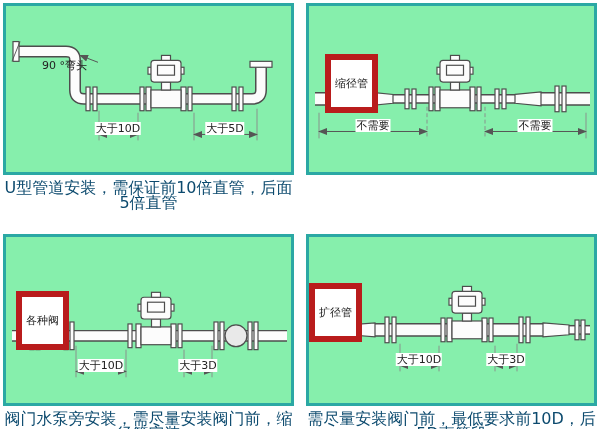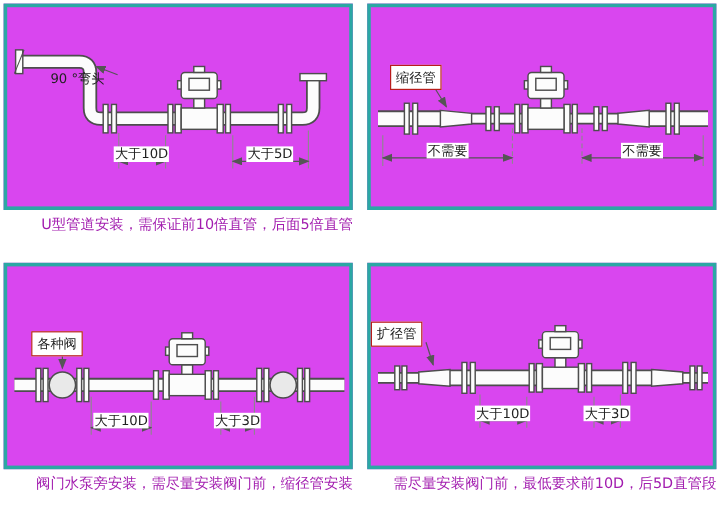--- a/index.html
+++ b/index.html
@@ -1,24 +1,24 @@
 <!DOCTYPE html>
 <html><head>
 <meta charset="utf-8">
 <style>
   *{box-sizing:border-box;margin:0;padding:0}
   html,body{width:600px;height:429px;background:#ffffff;overflow:hidden;
     font-family:"DejaVu Sans","Liberation Sans",sans-serif}
   .grid{display:grid;grid-template-columns:291px 291px;column-gap:12px;row-gap:24px;padding:3px}
   .cell{width:291px}
-  .panel{position:relative;height:172px;border:3px solid #2ba8a4;background:#d946ef}
+  .panel{position:relative;height:172px;border:3px solid #2ba8a4;background:#86efac}
   svg.draw{display:block;width:100%;height:100%}
-  .caption{margin-top:5px;text-align:right;font-size:12px;line-height:15px;color:#a21caf}
+  .caption{margin-top:5px;text-align:center;font-size:16px;line-height:15px;color:#0c4a6e}
   .callout{position:absolute;font-size:11px;line-height:15px;color:#222;white-space:nowrap}
-  .callout.boxed{border:1px solid #b91c1c;padding:2px 4px;background:#fff}
+  .callout.boxed{border:6px solid #b91c1c;padding:16px 4px;background:#fff}
   .dim-label{position:absolute;transform:translateX(-50%);font-size:11px;line-height:13px;
     color:#222;white-space:nowrap;background:#fff;padding:0 1px}
   
   .pd{stroke:#4d4d4d;fill:none}
   .pw{stroke:#fcfcfc;fill:none}
   .w14{stroke-width:14}.w12{stroke-width:12}.w11{stroke-width:11}.w10{stroke-width:10}.w9{stroke-width:9}.w7{stroke-width:7}
   .sh{fill:#fcfcfc;stroke:#4d4d4d;stroke-width:1.2}
   .shv{fill:#e9e9e9;stroke:#4d4d4d;stroke-width:1.3}
   .ext{stroke:#8a8a8a;stroke-width:0.9}
   .dash{stroke:#8a8a8a;stroke-width:0.9;stroke-dasharray:4 2.5}
@@ -153,21 +153,21 @@
         <g>
           <line class="ext" x1="70" y1="110" x2="70" y2="142"></line>
           <line class="ext" x1="120" y1="114" x2="120" y2="142"></line>
           <line class="ext" x1="178" y1="114" x2="178" y2="142"></line>
           <line class="ext" x1="206" y1="110" x2="206" y2="142"></line>
           <line class="dim" x1="70" y1="136" x2="120" y2="136" marker-start="url(#ah)" marker-end="url(#ah)"></line>
           <line class="dim" x1="178" y1="136" x2="206" y2="136" marker-start="url(#ah)" marker-end="url(#ah)"></line>
         </g>
         <line class="ldr" x1="46" y1="72" x2="46" y2="86" marker-end="url(#ah)"></line>
       </svg>
-      <div class="callout boxed" style="left:20px;top:54px">各种阀</div>
+      <div class="callout boxed" style="left:10px;top:54px">各种阀</div>
       <div class="dim-label" style="left:95px;top:122px">大于10D</div>
       <div class="dim-label" style="left:192px;top:122px">大于3D</div>
     </div>
     <figcaption class="caption">
       <div>阀门水泵旁安装，需尽量安装阀门前，缩径管安装</div>
     </figcaption>
   </figure>
 
   <figure class="cell">
     <div class="panel">

